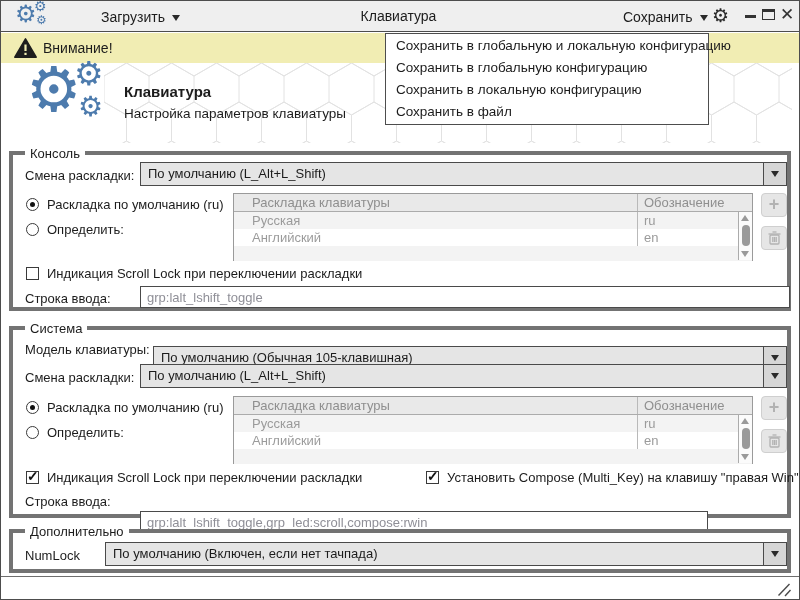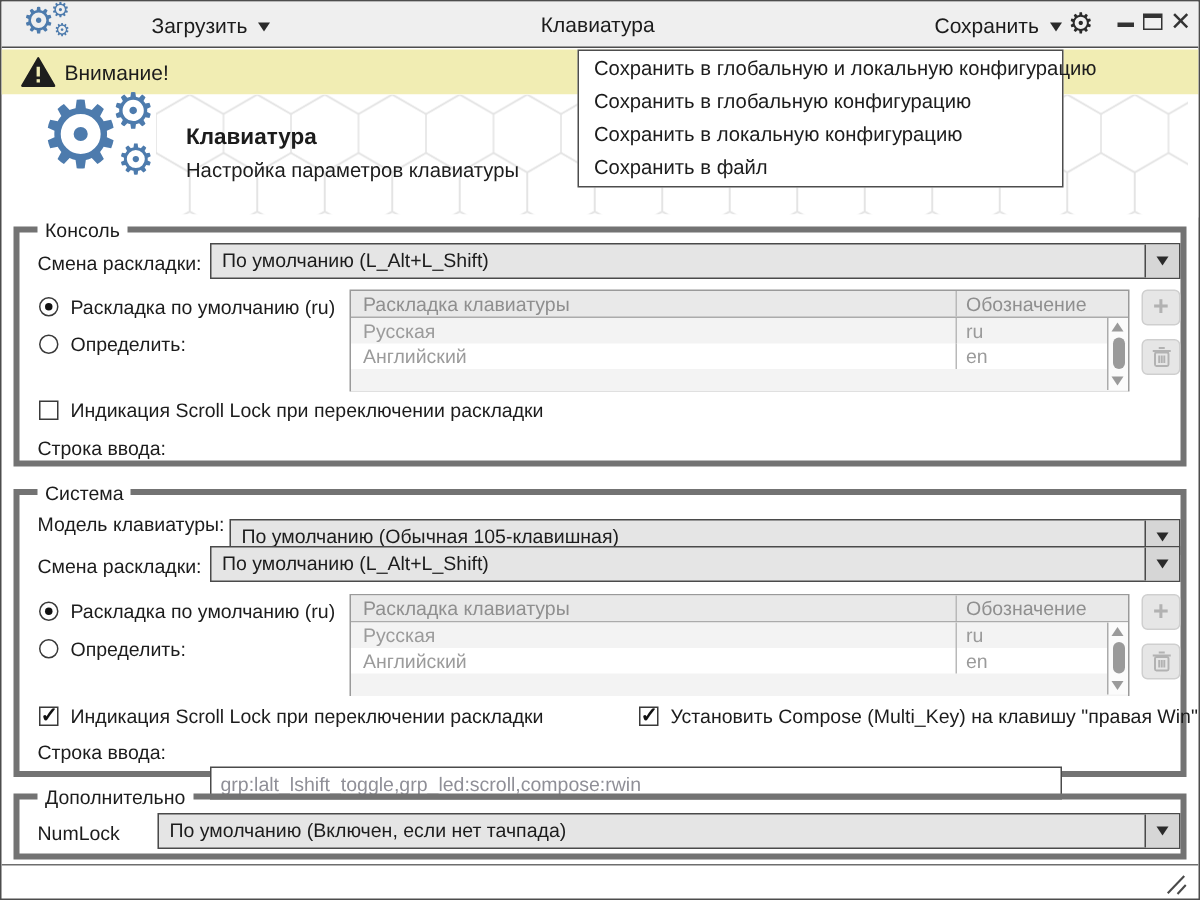--- a/index.html
+++ b/index.html
@@ -56,21 +56,21 @@
   
   .radio { position:absolute; width:13px; height:13px; border:1px solid #3a3a3a; border-radius:50%; background:#fff; }
   .radio.on::after { content:""; position:absolute; left:3px; top:3px; width:5px; height:5px; border-radius:50%; background:#111; }
   .checkbox { position:absolute; width:13px; height:13px; border:1px solid #3a3a3a; background:#fff; }
   .checkbox.on::after { content:"\2713"; position:absolute; left:0px; top:-4px; font-size:14px; font-weight:bold; color:#111; }
 
   
   .tbl { position:absolute; left:220px; width:520px; height:68px; border:1px solid #9a9a9a; background:#fff; color:#9b9b9b; }
   .trow { display:flex; height:17px; line-height:17px; }
   .thead { height:18px; line-height:18px; background:#e9e9e9; color:#8f8f8f; border-bottom:1px solid #ababab; }
-  .c1 { width:404px; padding-left:8px; border-right:1px solid #b9b9b9; overflow:hidden; white-space:nowrap; }
+  .c1 { width:404px; padding-left:18px; border-right:1px solid #b9b9b9; overflow:hidden; white-space:nowrap; }
   .c2 { width:100px; padding-left:6px; overflow:hidden; }
   .r-odd { background:#f3f3f3; }
   .fillrow { height:15px; background:#f3f3f3; }
   .sbar { position:absolute; right:0px; top:18px; width:14px; bottom:0; border-left:1px solid #ababab; background:#fbfbfb; }
   .sb-up, .sb-dn { position:absolute; left:2px; width:0; height:0; border-left:4.5px solid transparent; border-right:4.5px solid transparent; }
   .sb-up { top:3px; border-bottom:6px solid #9a9a9a; }
   .sb-dn { bottom:3px; border-top:6px solid #9a9a9a; }
   .sb-thumb { position:absolute; left:2.5px; top:13px; width:8px; height:21px; background:#9a9a9a; border-radius:4px; }
 
   
@@ -199,20 +199,21 @@
           <line x1="6.5" y1="6" x2="6.5" y2="11"></line>
           <line x1="8.2" y1="6" x2="8.2" y2="11"></line>
         </g>
       </svg>
     </div>
 
     <span class="checkbox" style="left:13px; top:112px;"></span>
     <span class="lbl" style="left:34px; top:111px;">Индикация Scroll Lock при переключении раскладки</span>
 
     <span class="lbl" style="left:12px; top:136px;">Строка ввода:</span>
+    <input class="txt" style="left: 127px; top: 131px; width: 650px;" readonly="" value="grp:lalt_lshift_toggle">
   </div>
 
   <div class="group g-system">
     <span class="legend">Система</span>
 
     <span class="lbl" style="left:12px; top:12px;">Модель клавиатуры:</span>
     <div class="combo" style="left:140px; top:16px; width:634px;">
       <span class="combo-value">По умолчанию (Обычная 105-клавишная)</span>
       <span class="combo-btn">
           <span class="chev"></span>

